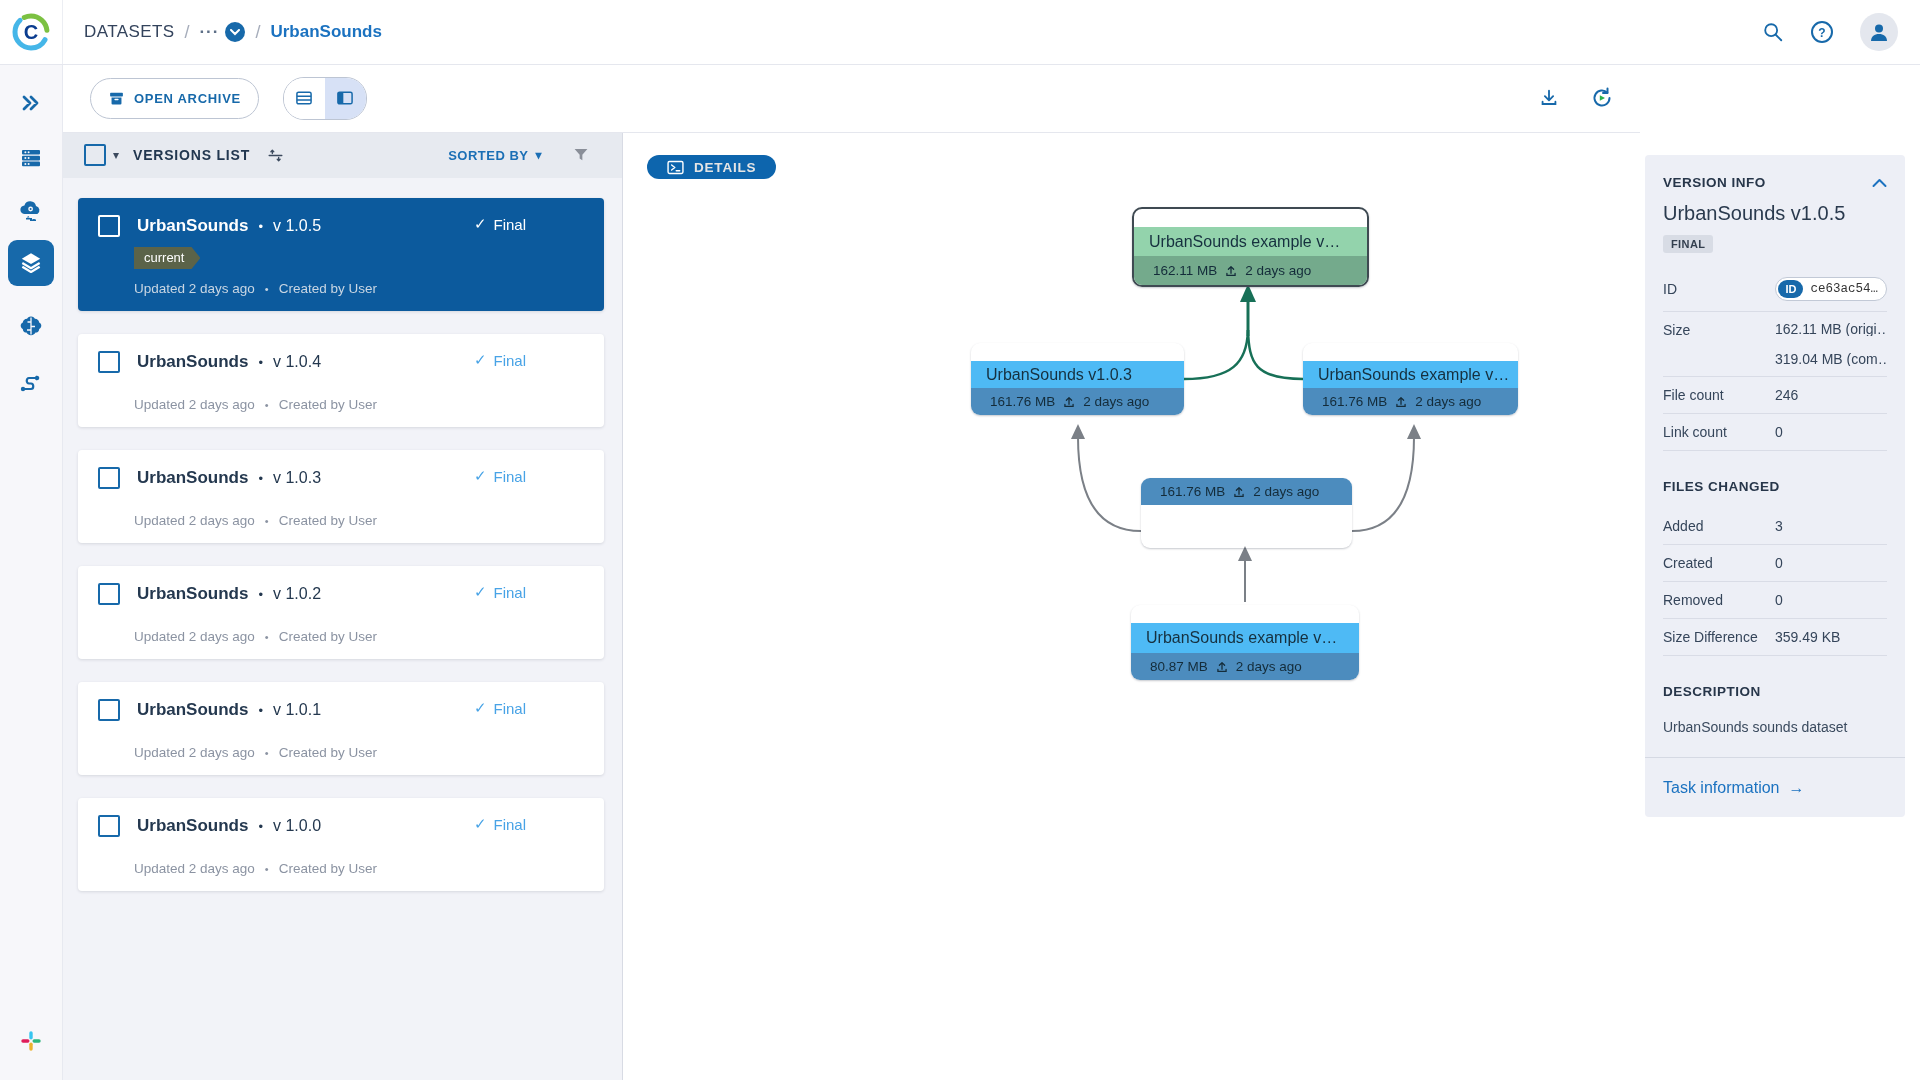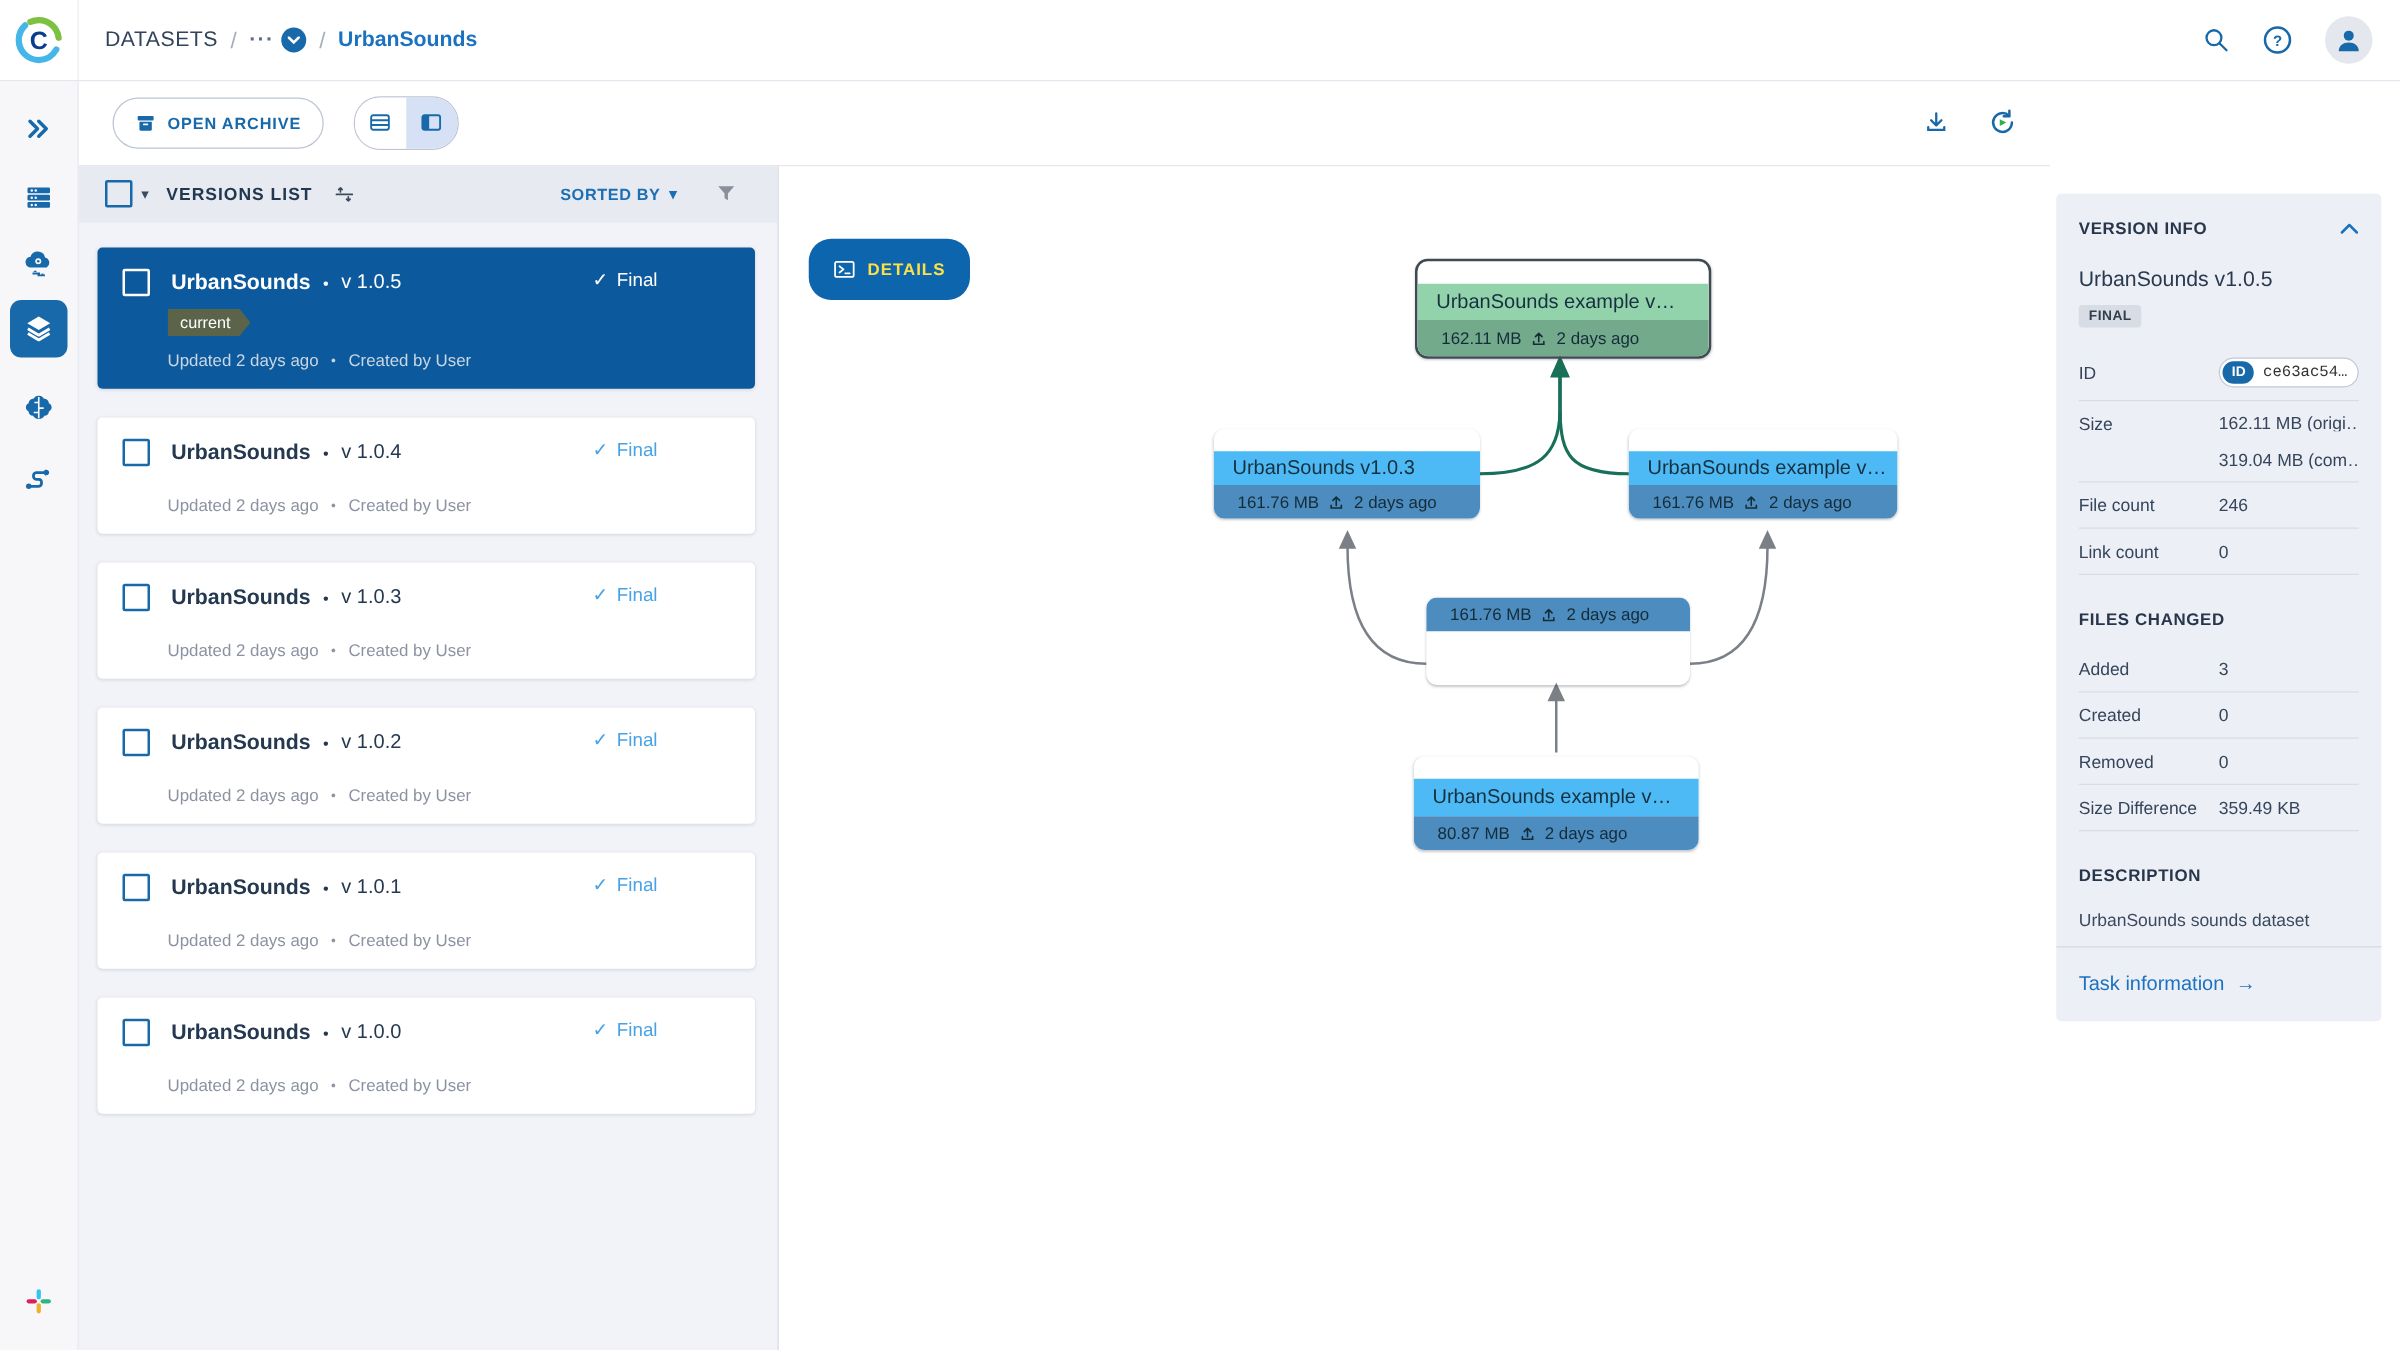--- a/index.html
+++ b/index.html
@@ -74,23 +74,23 @@
   .card.selected .final{color:#fff;}
   .tag-current{display:inline-block;margin:10px 0 0 36px;background:#5b6349;color:#fff;
         font-size:13px;padding:3px 16px 4px 10px;
         clip-path:polygon(0 0,calc(100% - 9px) 0,100% 50%,calc(100% - 9px) 100%,0 100%);}
   .card-meta{margin:24px 0 0 36px;font-size:13.5px;color:#8b93a2;display:flex;align-items:center;gap:10px;}
   .card.selected .card-meta{color:#c9d6e3;margin-top:12px;}
   .meta-dot{font-size:11px;}
 
   
   .graph{position:absolute;left:622px;top:132px;width:1298px;height:948px;background:#fff;}
-  .details-btn{position:absolute;left:25px;top:23px;height:49px;border:none;border-radius:18px;
-        background:#0d65ad;color:#fde047;display:flex;align-items:center;gap:10px;padding:0 20px;
-        font-family:inherit;font-size:13.5px;font-weight:bold;letter-spacing:.8px;cursor:pointer;z-index:2;margin-top:36px;}
+  .details-btn{position:absolute;left:25px;top:23px;height:24px;border:none;border-radius:18px;
+        background:#0d65ad;color:#e5e5e5;display:flex;align-items:center;gap:10px;padding:0 20px;
+        font-family:inherit;font-size:13.5px;font-weight:bold;letter-spacing:.8px;cursor:pointer;z-index:2;}
   .edges{position:absolute;left:0;top:0;pointer-events:none;}
   .gnode{position:absolute;border-radius:9px;overflow:hidden;display:flex;flex-direction:column;
         box-shadow:0 1px 2px rgba(30,40,60,.25);cursor:pointer;}
   .gnode-title{flex:1;display:flex;align-items:center;padding:0 15px;font-size:16px;color:#16303f;
         white-space:nowrap;overflow:hidden;margin-top:18px;}
   .gnode-foot{height:27px;display:flex;align-items:center;gap:7px;padding:0 19px;font-size:13.5px;
         color:#142c3a;white-space:nowrap;}
   .gnode.blue .gnode-title{background:#4ebaf5;}
   .gnode.blue .gnode-foot{background:#4c8cbe;}
   .gnode.green{border:2px solid #3f4a52;border-radius:10px;}
@@ -101,21 +101,21 @@
   .n3{left:681px;top:211px;width:215px;height:72px;}
   .n4{left:519px;top:346px;width:211px;height:70px;}
   .n5{left:509px;top:473px;width:228px;height:75px;}
 
   
   .vinfo{position:absolute;left:1023px;top:23px;width:260px;height:662px;background:#edeff6;
         border-radius:4px;box-sizing:border-box;padding:20px 18px 0 18px;}
   .vi-head{display:flex;align-items:center;justify-content:space-between;}
   .vi-sec{font-size:13.5px;font-weight:bold;color:#27364a;letter-spacing:.5px;}
   .vi-collapse{background:none;border:none;padding:0;cursor:pointer;display:flex;}
-  .vi-name{margin-top:24px;font-size:17px;color:#2a3a4e;}
+  .vi-name{margin-top:12px;font-size:20px;color:#2a3a4e;}
   .vi-badge{display:inline-block;margin-top:10px;background:#d8dce5;color:#333f4f;font-size:11px;
         font-weight:bold;letter-spacing:.4px;padding:3px 8px;border-radius:3px;}
   .vi-rows{margin-top:14px;}
   .vi-row{display:flex;align-items:center;padding:10px 0;border-bottom:1px solid #d9dce6;
         font-size:14px;color:#35455a;}
   .vi-label{width:112px;flex:none;}
   .vi-row.twoline{align-items:flex-start;}
   .vi-val2{line-height:1;}
   .vi-val2 div{max-width:112px;overflow:hidden;white-space:nowrap;}
   .vi-val2 .l2{margin-top:16px;}

